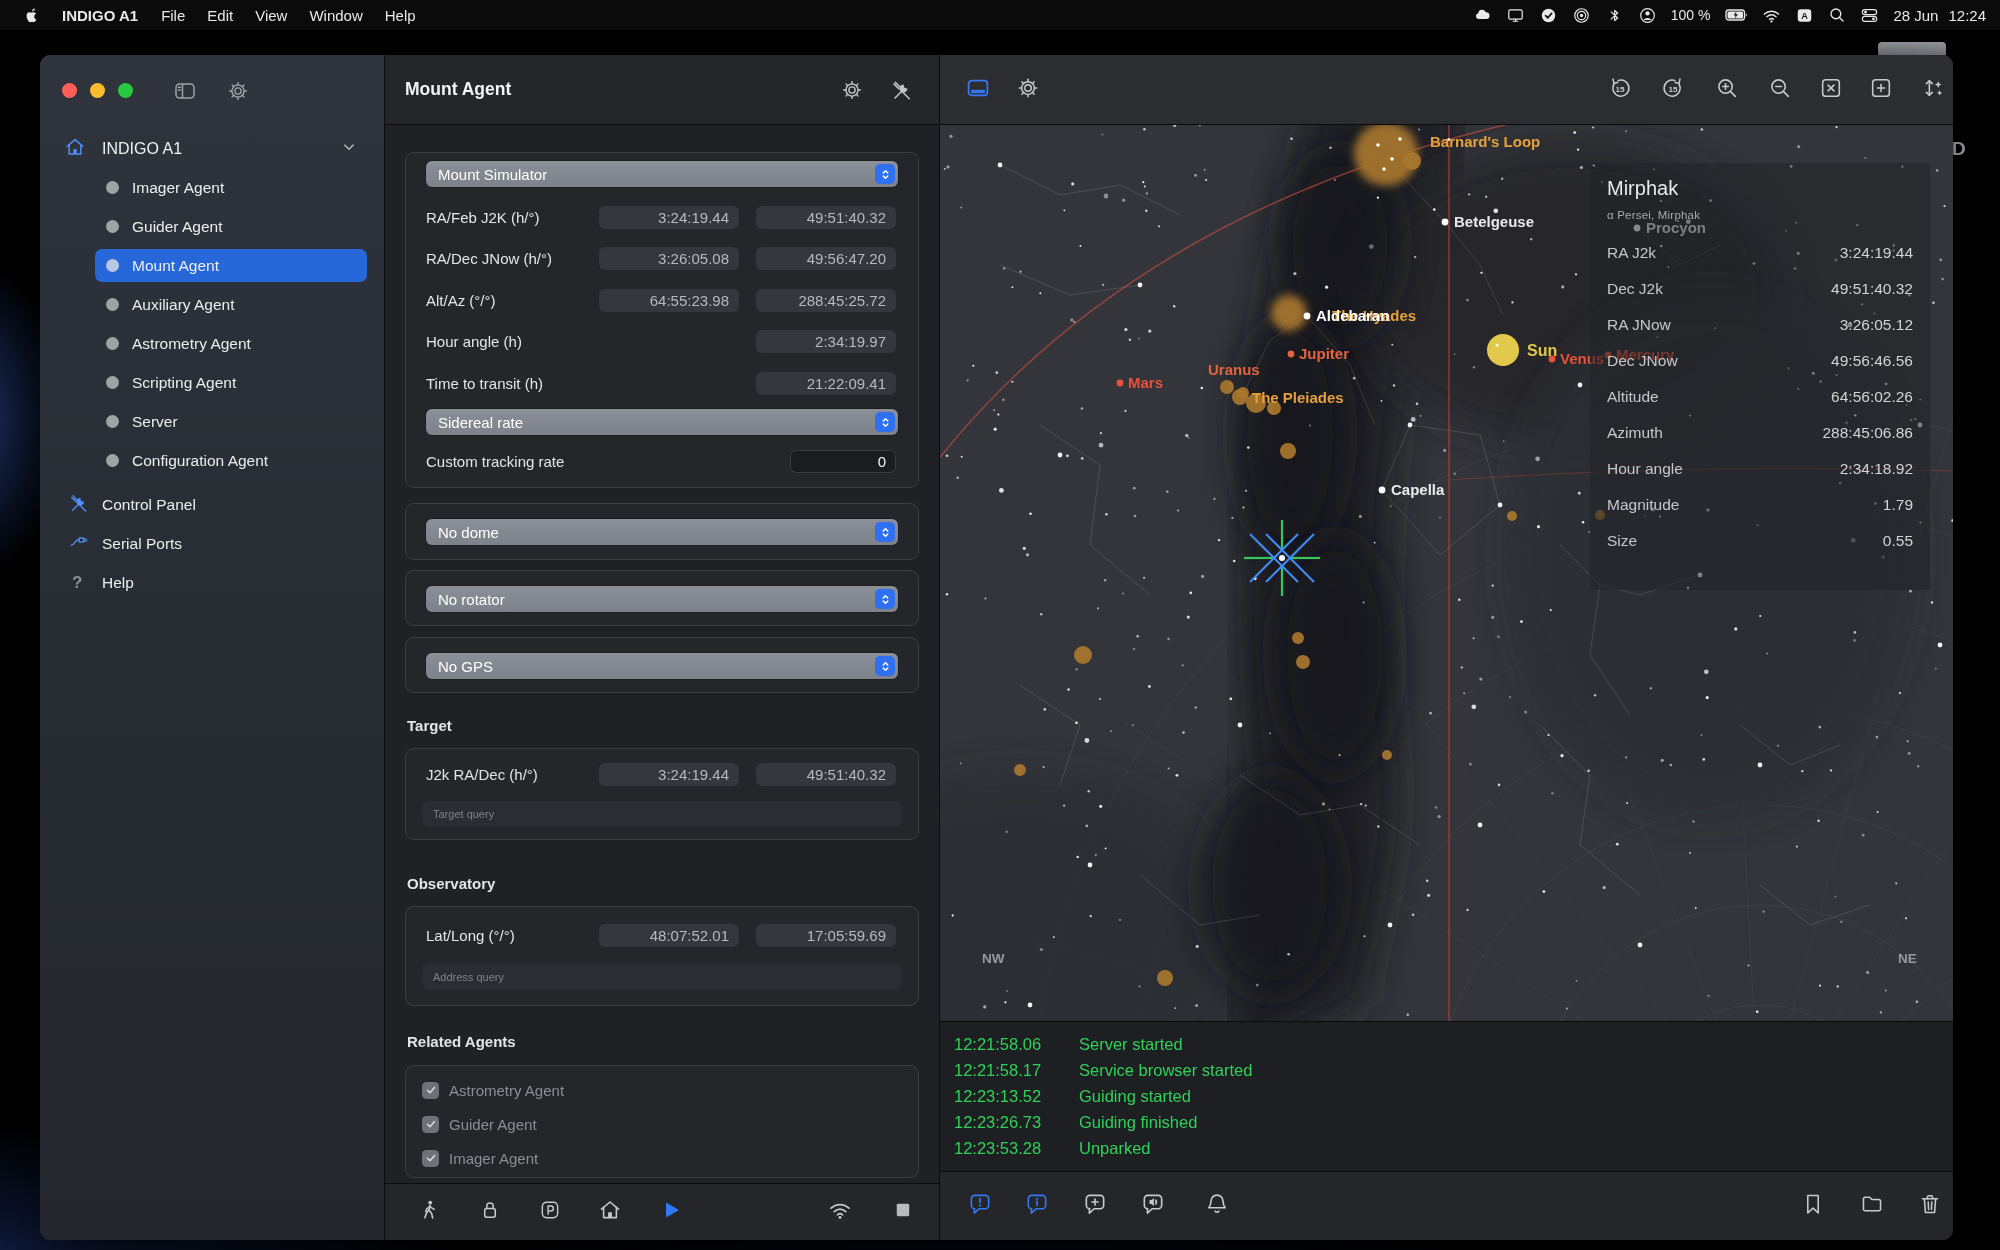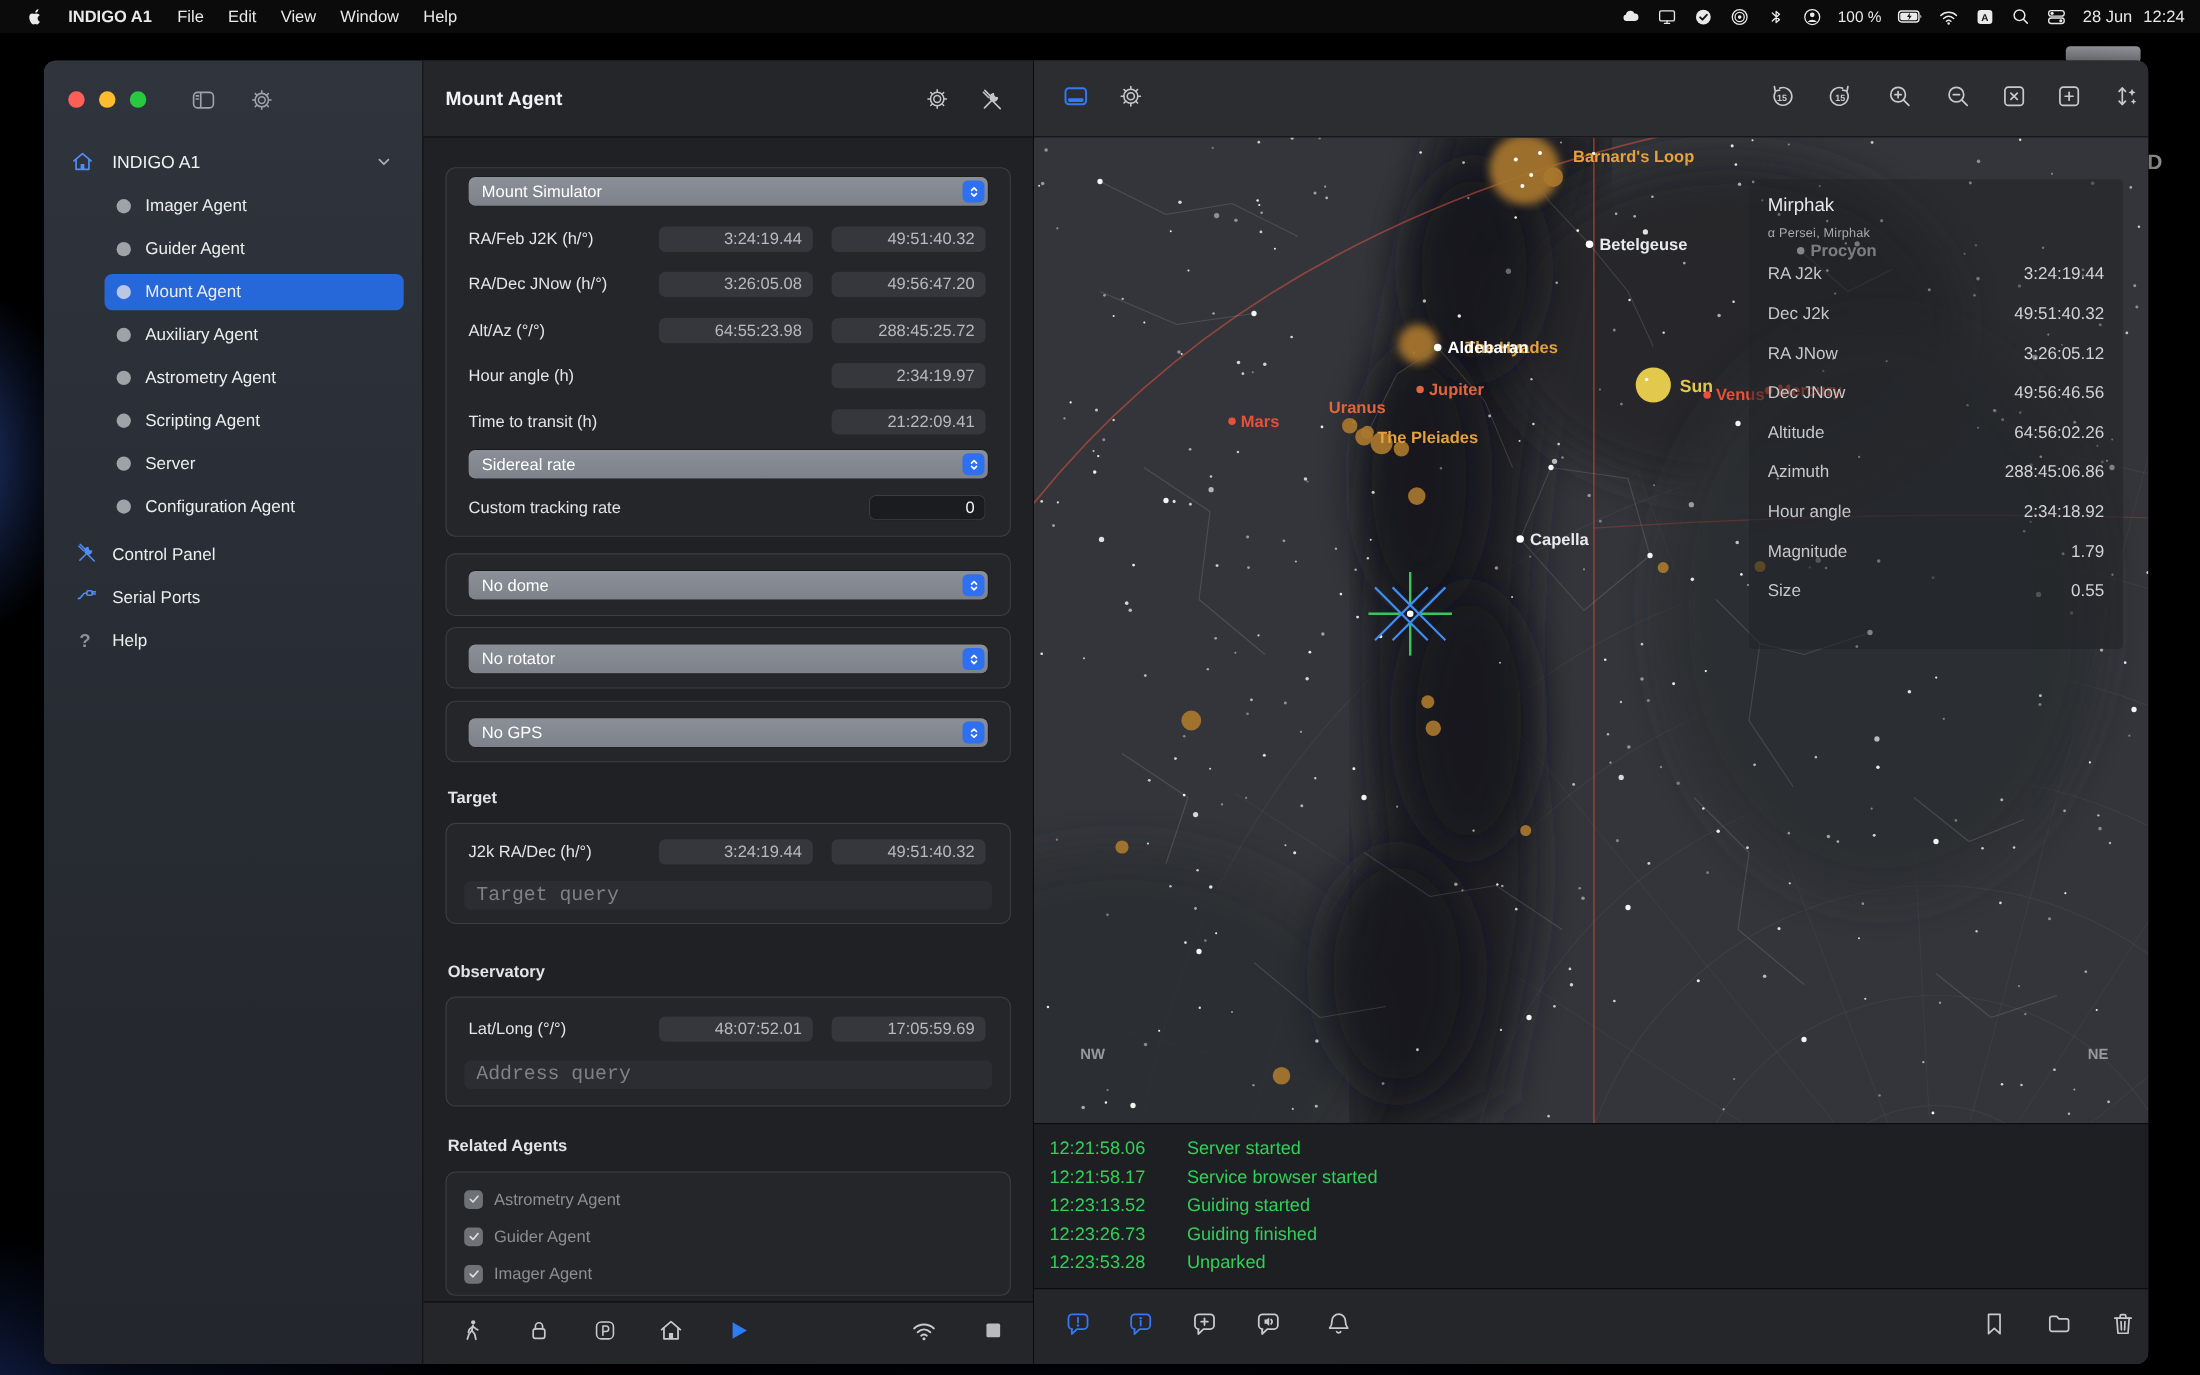--- a/index.html
+++ b/index.html
@@ -84,36 +84,36 @@
                     background:#2e70ef; display:flex; align-items:center; justify-content:center; color:#fff; }
   .frow { position:absolute; left:20px; right:22px; height:24px; display:flex; align-items:center; }
   .frow .flabel { font-size:15px; color:#e4e5e7; }
   .frow .vals { margin-left:auto; display:flex; gap:17px; }
   .vfield { width:140px; background:#35373c; border-radius:6px; color:#b7b9bd; font-size:15px;
             text-align:right; padding:3px 10px; }
   .vfield.sm { width:106px; background:#1a1c1f; color:#f2f3f4; box-shadow:0 0 0 1px #3a3c41 inset; }
   .sect-head { position:absolute; left:22px; font-size:15px; font-weight:bold; color:#e3e4e6; }
   #head-target { top:592px; } #head-obs { top:750px;text-align:right; } #head-rel { top:908px; }
   .qinput { position:absolute; left:16px; right:16px; height:26px; background:#2b2d32; border:none; border-radius:6px;
-            color:#dadbdd; font-size:18px; padding:0 11px; font-family:Liberation Mono, monospace; }
+            color:#dadbdd; font-size:11px; padding:0 11px; font-family:Liberation Sans, sans-serif; }
   .qinput::placeholder { color:#7e8187; }
   .chk-row { position:absolute; left:16px; height:24px; display:flex; align-items:center; gap:10px; }
   .chk-box { width:17px; height:17px; border-radius:4.5px; background:#6e7277; display:flex; align-items:center; justify-content:center; color:#dcdde0; }
   .chk-lbl { font-size:15px; color:#8b8e93; }
   #midtoolbar { position:relative; height:57px; background:#252629; border-top:1px solid #0b0b0c; flex:none; }
   .tbic { position:absolute; top:50%; transform:translate(-50%,-50%); color:#c7c9cc; }
 
   
   #rightpanel { position:relative; flex:1; display:flex; flex-direction:column; background:#2c2d31; color:#c7c9cc; }
   #rightheader { position:relative; height:70px; background:#2c2d30; border-bottom:1px solid #0a0a0b; flex:none; }
   #chartwrap { position:relative; height:896px; background:#33353a; flex:none; overflow:hidden; }
   #chartsvg { position:absolute; left:0; top:0; }
   #overlay { position:absolute; left:650px; top:38px; width:340px; height:427px; border-radius:4px;
              background:rgba(33,34,38,.55); padding:14px 17px 10px 17px; z-index:3; }
-  #overlay .otitle { font-size:17px; color:#e8e9ea; font-weight:500; }
+  #overlay .otitle { font-size:20px; color:#e8e9ea; font-weight:500; }
   #overlay .osub { font-size:11.5px; color:#a7a9ad; margin-top:9px; letter-spacing:.2px; }
   #overlay .orows { margin-top:14px; }
   .orow { display:flex; height:36px; align-items:center; font-size:15.5px; }
   .orow .ol { color:#c6c7c9; } .orow .ov { margin-left:auto; color:#d2d3d5; }
   #logarea { position:relative; height:150px; background:#1e1f22; border-top:1px solid #0a0a0b; flex:none; padding:9px 0; }
   .logline { display:flex; height:26px; align-items:center; font-size:16.5px; }
   .logline .ts { width:125px; margin-left:14px; flex:none; }
   #righttoolbar { position:relative; flex:1; background:#252629; border-top:1px solid #0b0b0c; }
 </style>
 </head>

